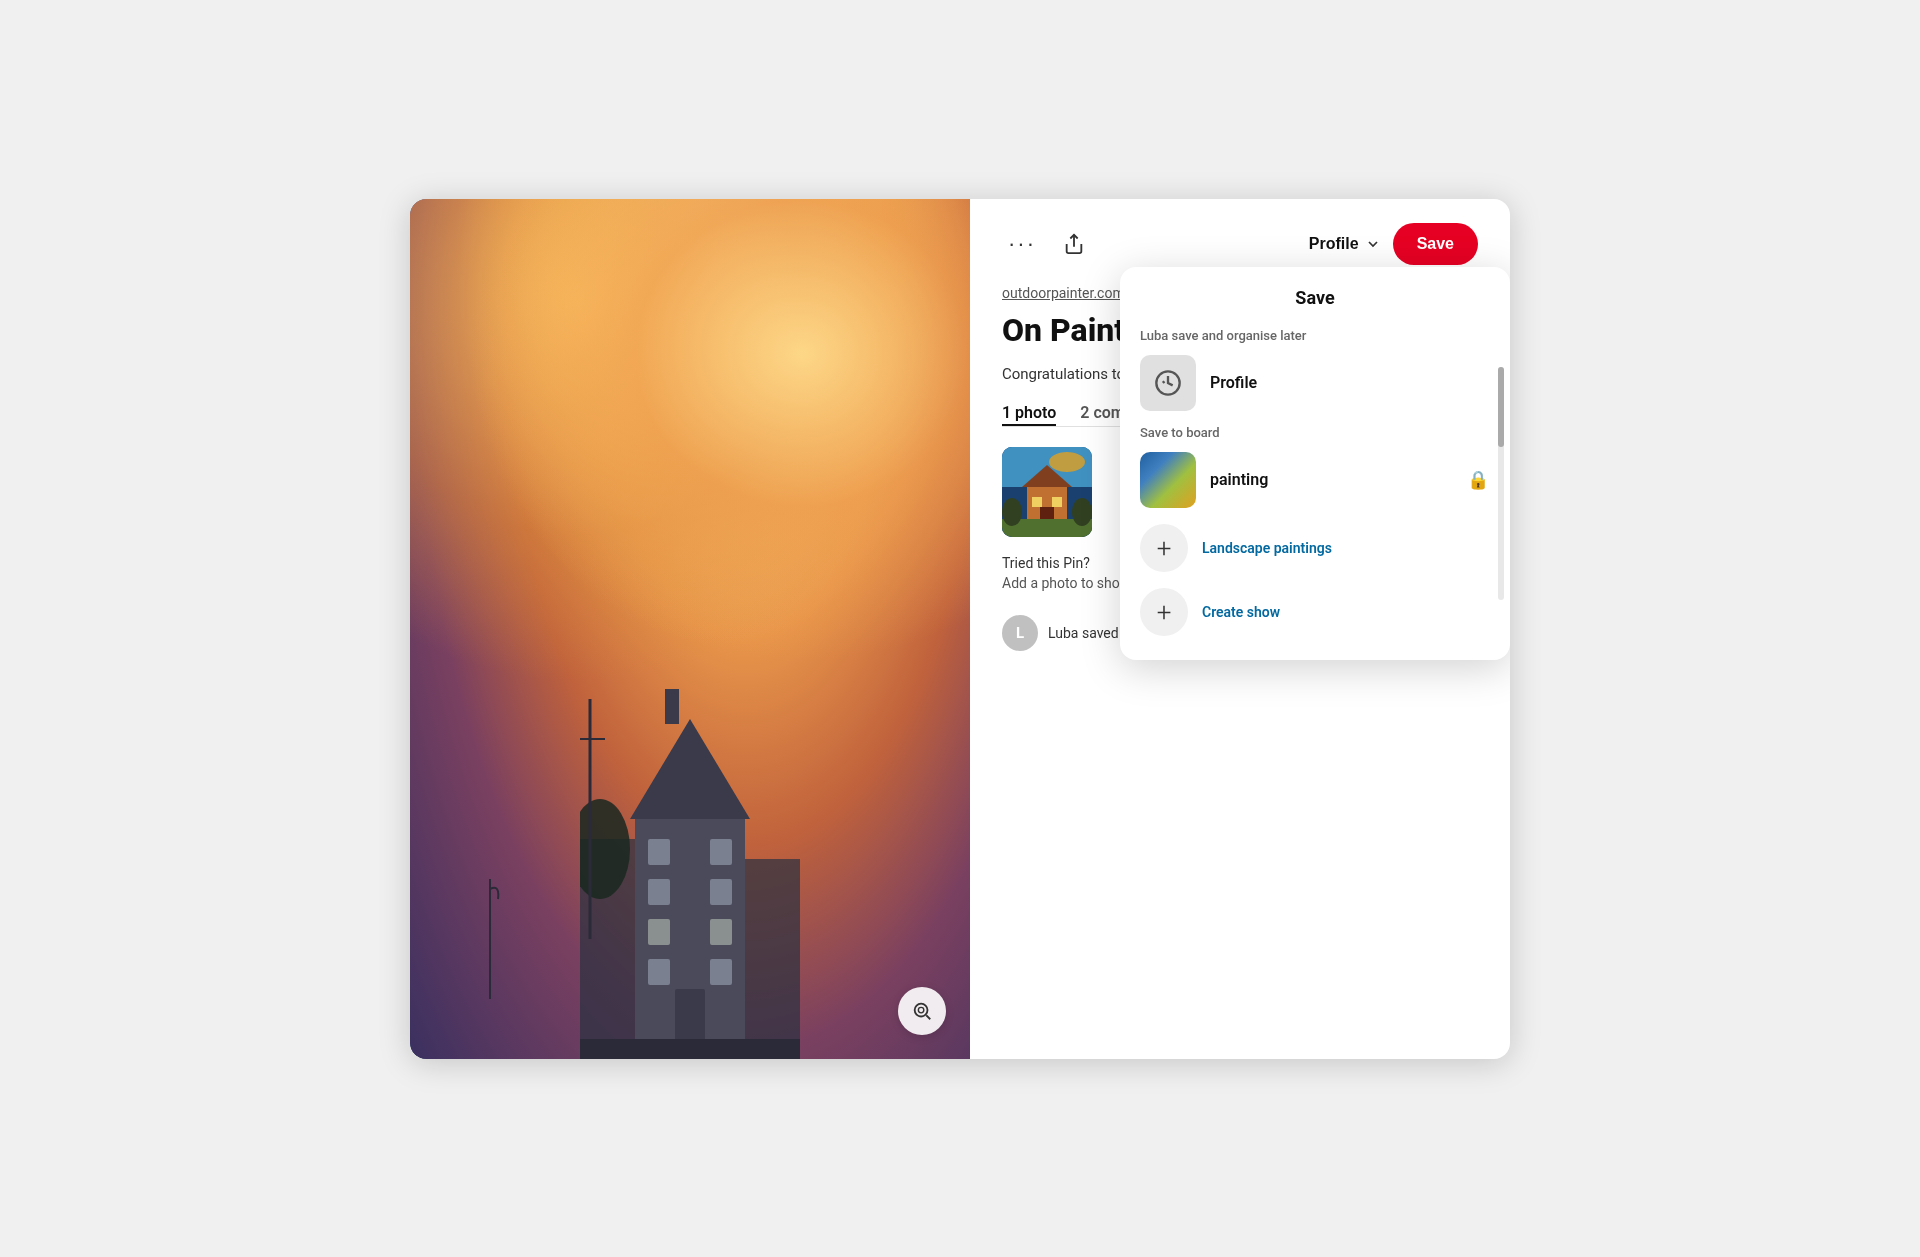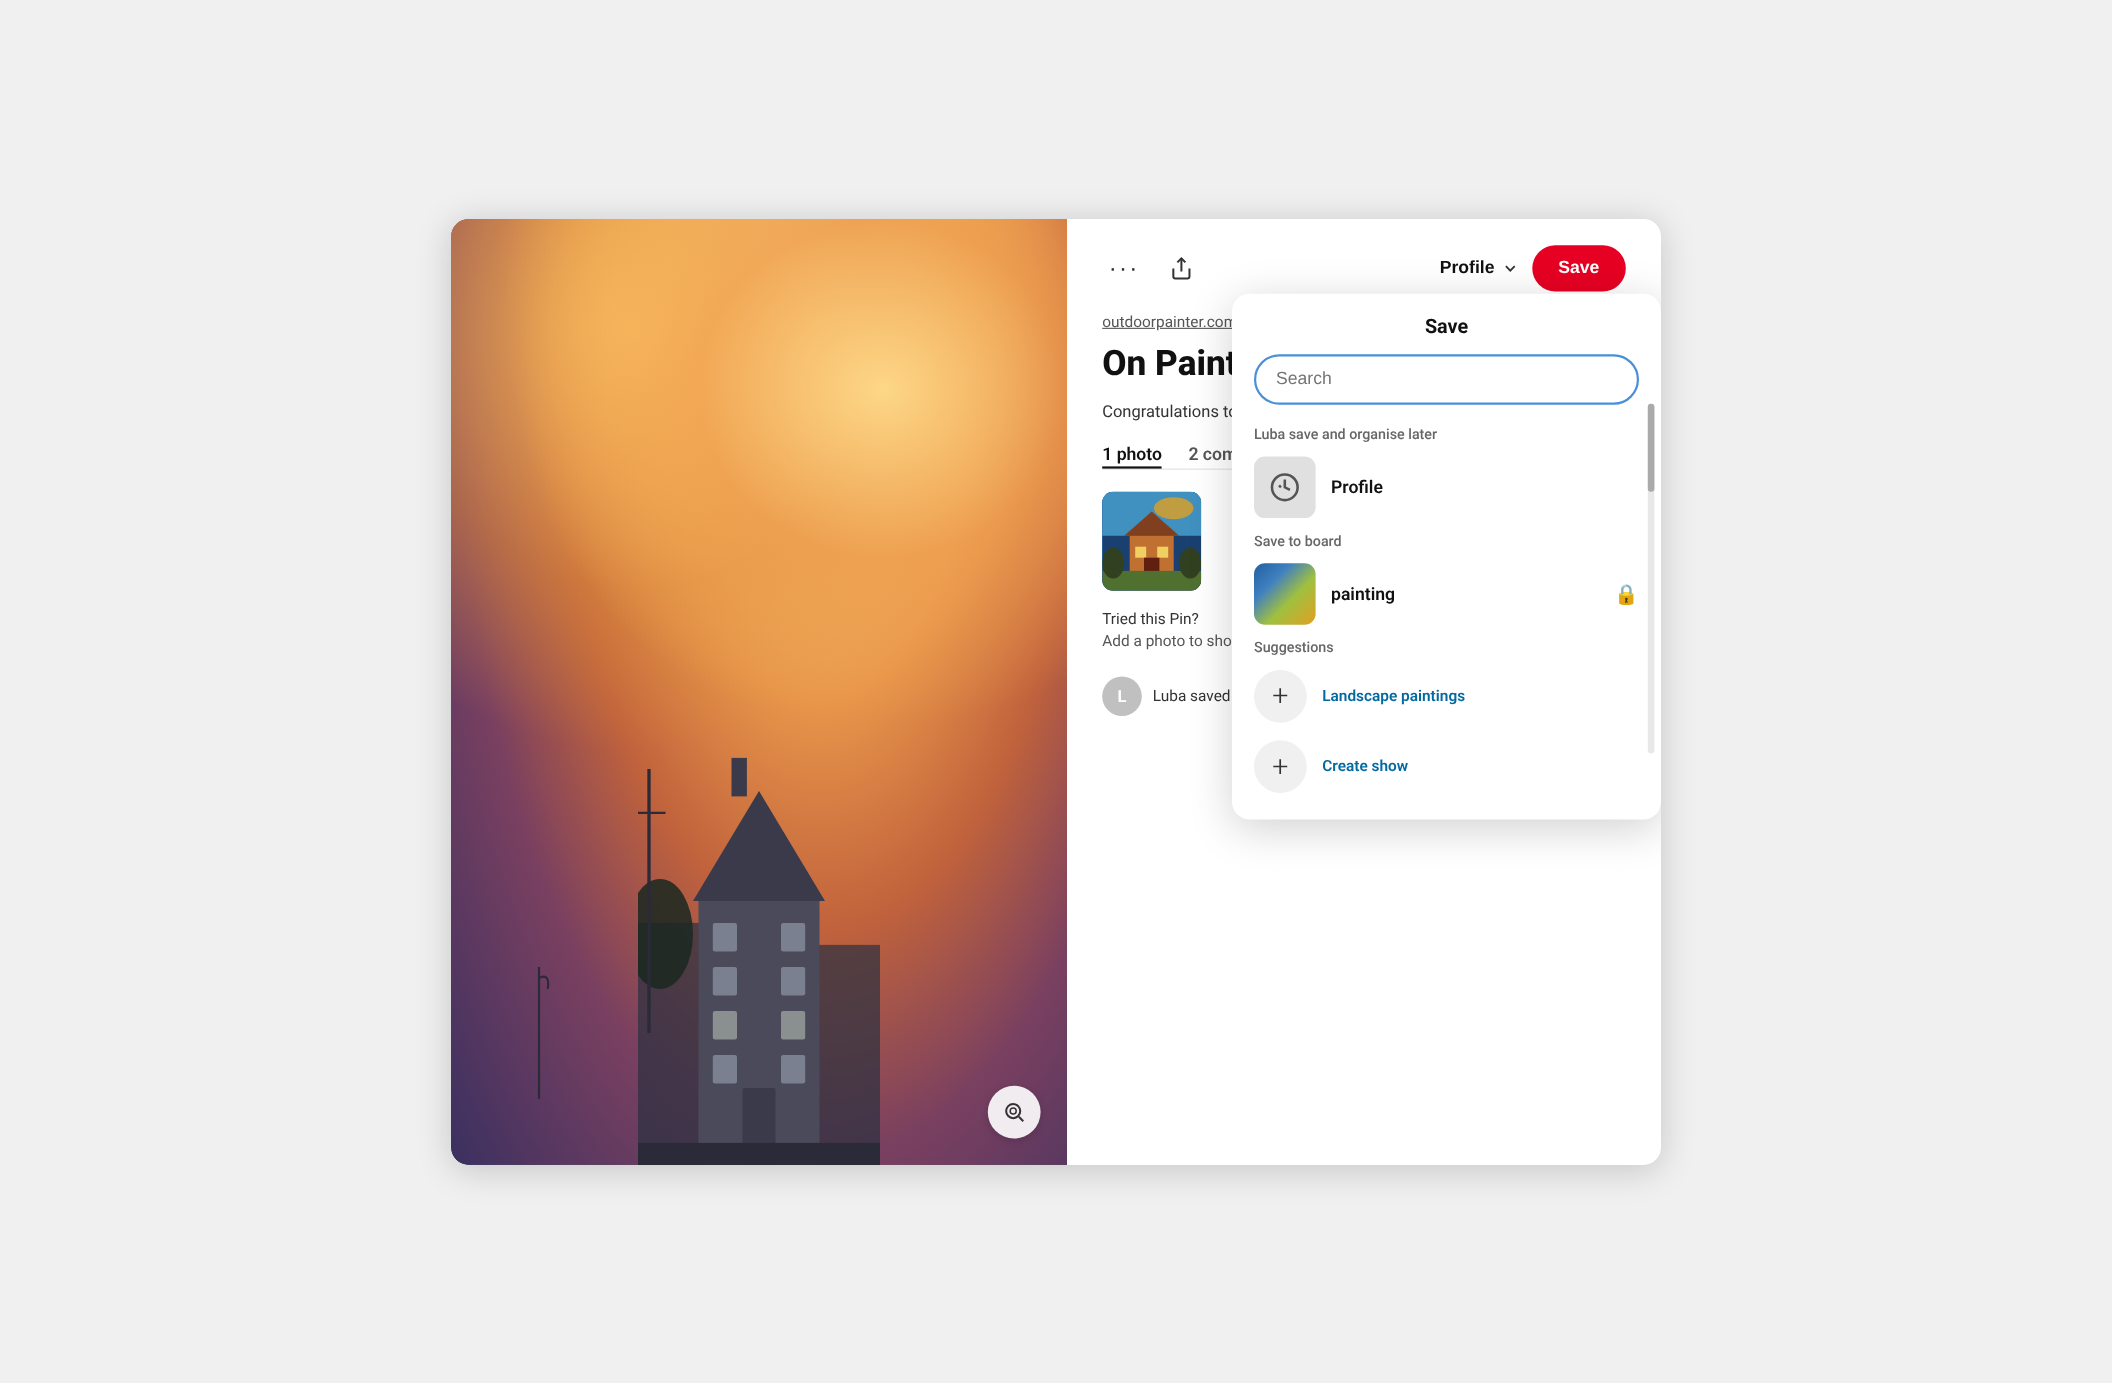--- a/index.html
+++ b/index.html
@@ -484,23 +484,20 @@
     <div class="activity-row">
       <div class="avatar-circle">L</div>
       <div class="activity-text">
         <span>Luba saved to </span><strong>digital</strong>
       </div>
     </div>
 
     <div class="save-dropdown">
       <div class="save-dropdown-title">Save</div>
 
-      <div class="search-box-wrap">
-        <input class="search-box" type="text" placeholder="Search" style="">
-      </div>
 
       <div class="section-label">Luba save and organise later</div>
 
       <div class="board-item">
         <div class="board-thumb history-thumb">
 
           <svg width="28" height="28" viewBox="0 0 24 24" fill="none" stroke="#555" stroke-width="2">
             <circle cx="12" cy="12" r="10"></circle>
             <polyline points="12 6 12 12 16 14"></polyline>
             <polyline points="9 12 7.5 10.5"></polyline>
@@ -510,21 +507,20 @@
       </div>
 
       <div class="section-label">Save to board</div>
 
       <div class="board-item">
         <div class="board-thumb painting-thumb"></div>
         <span class="board-name">painting</span>
         <span class="lock-icon">🔒</span>
       </div>
 
-      <div class="section-label">Suggestions</div>
 
       <div class="board-item">
         <div class="plus-circle">+</div>
         <span class="suggestion-name">Landscape paintings</span>
       </div>
 
       <div class="board-item">
         <div class="plus-circle">+</div>
         <span class="suggestion-name">Create show</span>
       </div>

